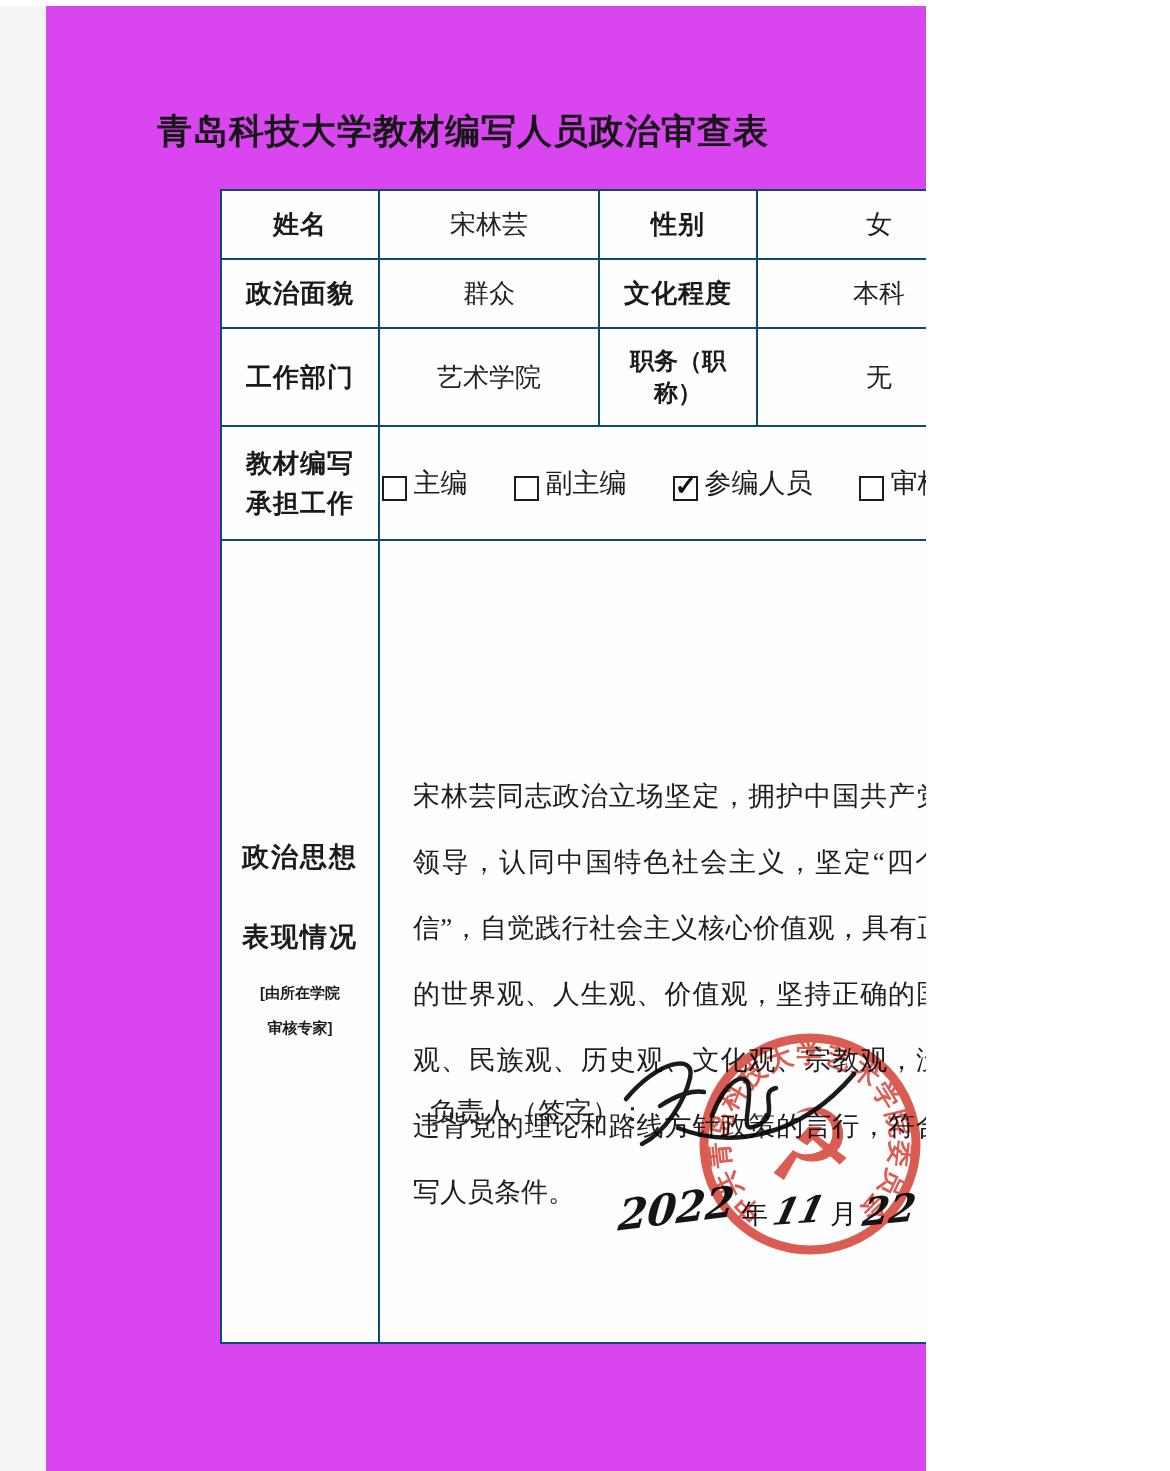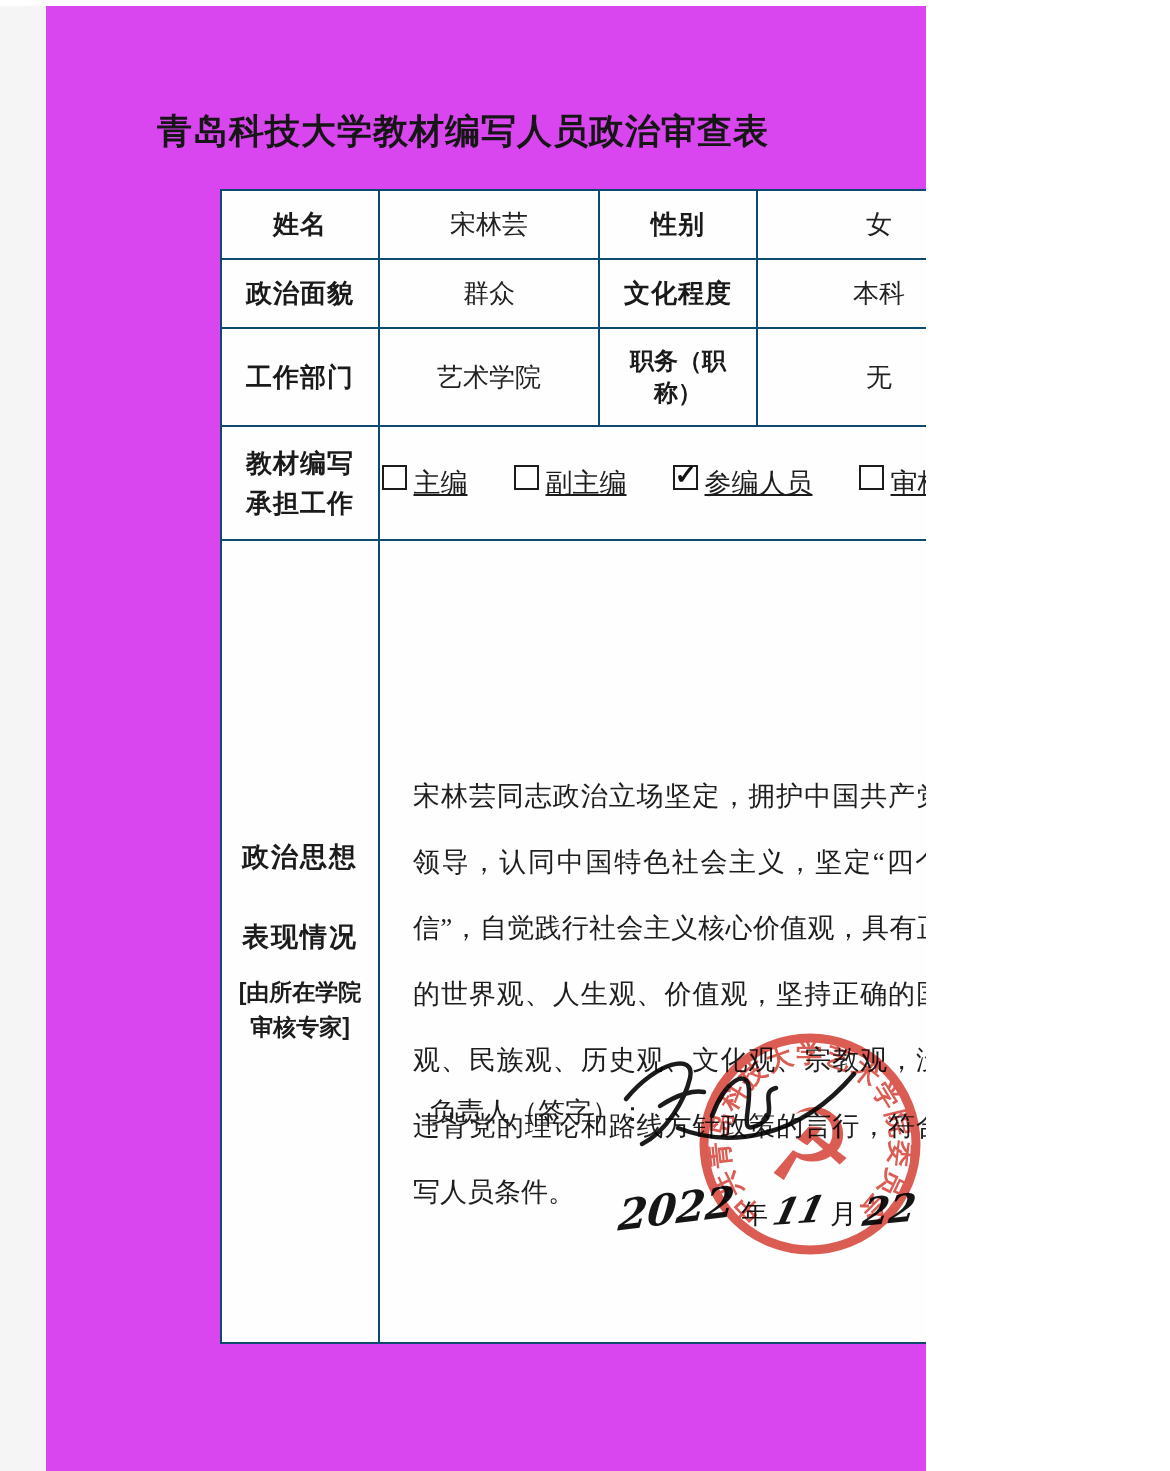--- a/index.html
+++ b/index.html
@@ -6,29 +6,29 @@
   body{width:1170px;height:1471px;background:#ffffff;font-family:"Liberation Sans",sans-serif;color:#1c1c1c;}
   .sheet{position:relative;width:926px;height:1471px;background:#d946ef;overflow:hidden;margin-top:6px;}
   .scan-strip{position:absolute;left:0;top:0;width:46px;height:1471px;background:#f5f5f6;}
   .doc-title{position:absolute;left:0;right:0;top:102px;text-align:center;font-size:35px;font-weight:bold;letter-spacing:1px;color:#161616;}
   table.form{position:absolute;left:220px;top:183px;width:780px;border-collapse:collapse;table-layout:fixed;background:#fefefe;}
   table.form td,table.form th{border:2px solid #0c4a6e;padding:16px;vertical-align:middle;text-align:center;overflow:hidden;}
   th.lbl{font-size:26px;font-weight:bold;letter-spacing:1px;color:#1a1a1a;font-family:"Liberation Sans",sans-serif;}
   th.lbl-sm{font-size:24px;letter-spacing:0;}
   td.val{font-size:26px;font-family:"Liberation Serif",serif;color:#222;}
   .role-line{display:flex;justify-content:center;align-items:center;gap:46px;font-size:27px;font-family:"Liberation Serif",serif;}
-  .role-opt{display:flex;align-items:flex-start;gap:7px;white-space:nowrap;text-decoration:underline;}
+  .role-opt{display:flex;align-items:flex-end;gap:7px;white-space:nowrap;}
   .cb{position:relative;display:inline-block;width:21px;height:21px;border:2px solid #1c1c1c;background:#fff;flex:0 0 auto;}
   .cb.checked::after{content:"✓";position:absolute;left:0px;top:-8px;font-size:27px;font-weight:bold;color:#111;}
   .review-label-cell{vertical-align:middle;}
   .review-label-inner{display:flex;flex-direction:column;align-items:center;justify-content:space-between;}
   .rl-main{font-size:27px;font-weight:bold;letter-spacing:2px;}
   .rl-gap{height:44px;}
   .rl-gap2{height:20px;}
-  .rl-note{font-size:23px;font-weight:bold;line-height:35px;letter-spacing:0;}
+  .rl-note{font-size:15px;font-weight:bold;line-height:35px;letter-spacing:0;}
   td.review-cell{vertical-align:top;text-align:left;}
   .review-text{margin:104px 13px 0 17px;font-size:27px;line-height:66px;text-align:justify;font-family:"Liberation Serif",serif;color:#1e1e1e;}
   .sign-label{position:absolute;left:430px;top:1088px;font-size:27px;font-family:"Liberation Serif",serif;color:#1e1e1e;}
   .org-label{position:absolute;left:650px;top:1146px;font-size:27px;font-family:"Liberation Serif",serif;color:#1e1e1e;}
   .date-line{position:absolute;left:618px;top:1178px;display:flex;align-items:baseline;gap:6px;font-family:"Liberation Serif",serif;color:#151515;}
   .date-line .unit{font-size:27px;}
   .hand{display:inline-block;font-style:italic;font-weight:bold;font-family:"DejaVu Serif",serif;}
   .hand-year{font-size:42px;transform:rotate(-7deg) skewX(-12deg);}
   .hand-month{font-size:36px;transform:rotate(-4deg) skewX(-18deg);}
   .hand-day{font-size:38px;transform:rotate(-6deg) skewX(-14deg);}

